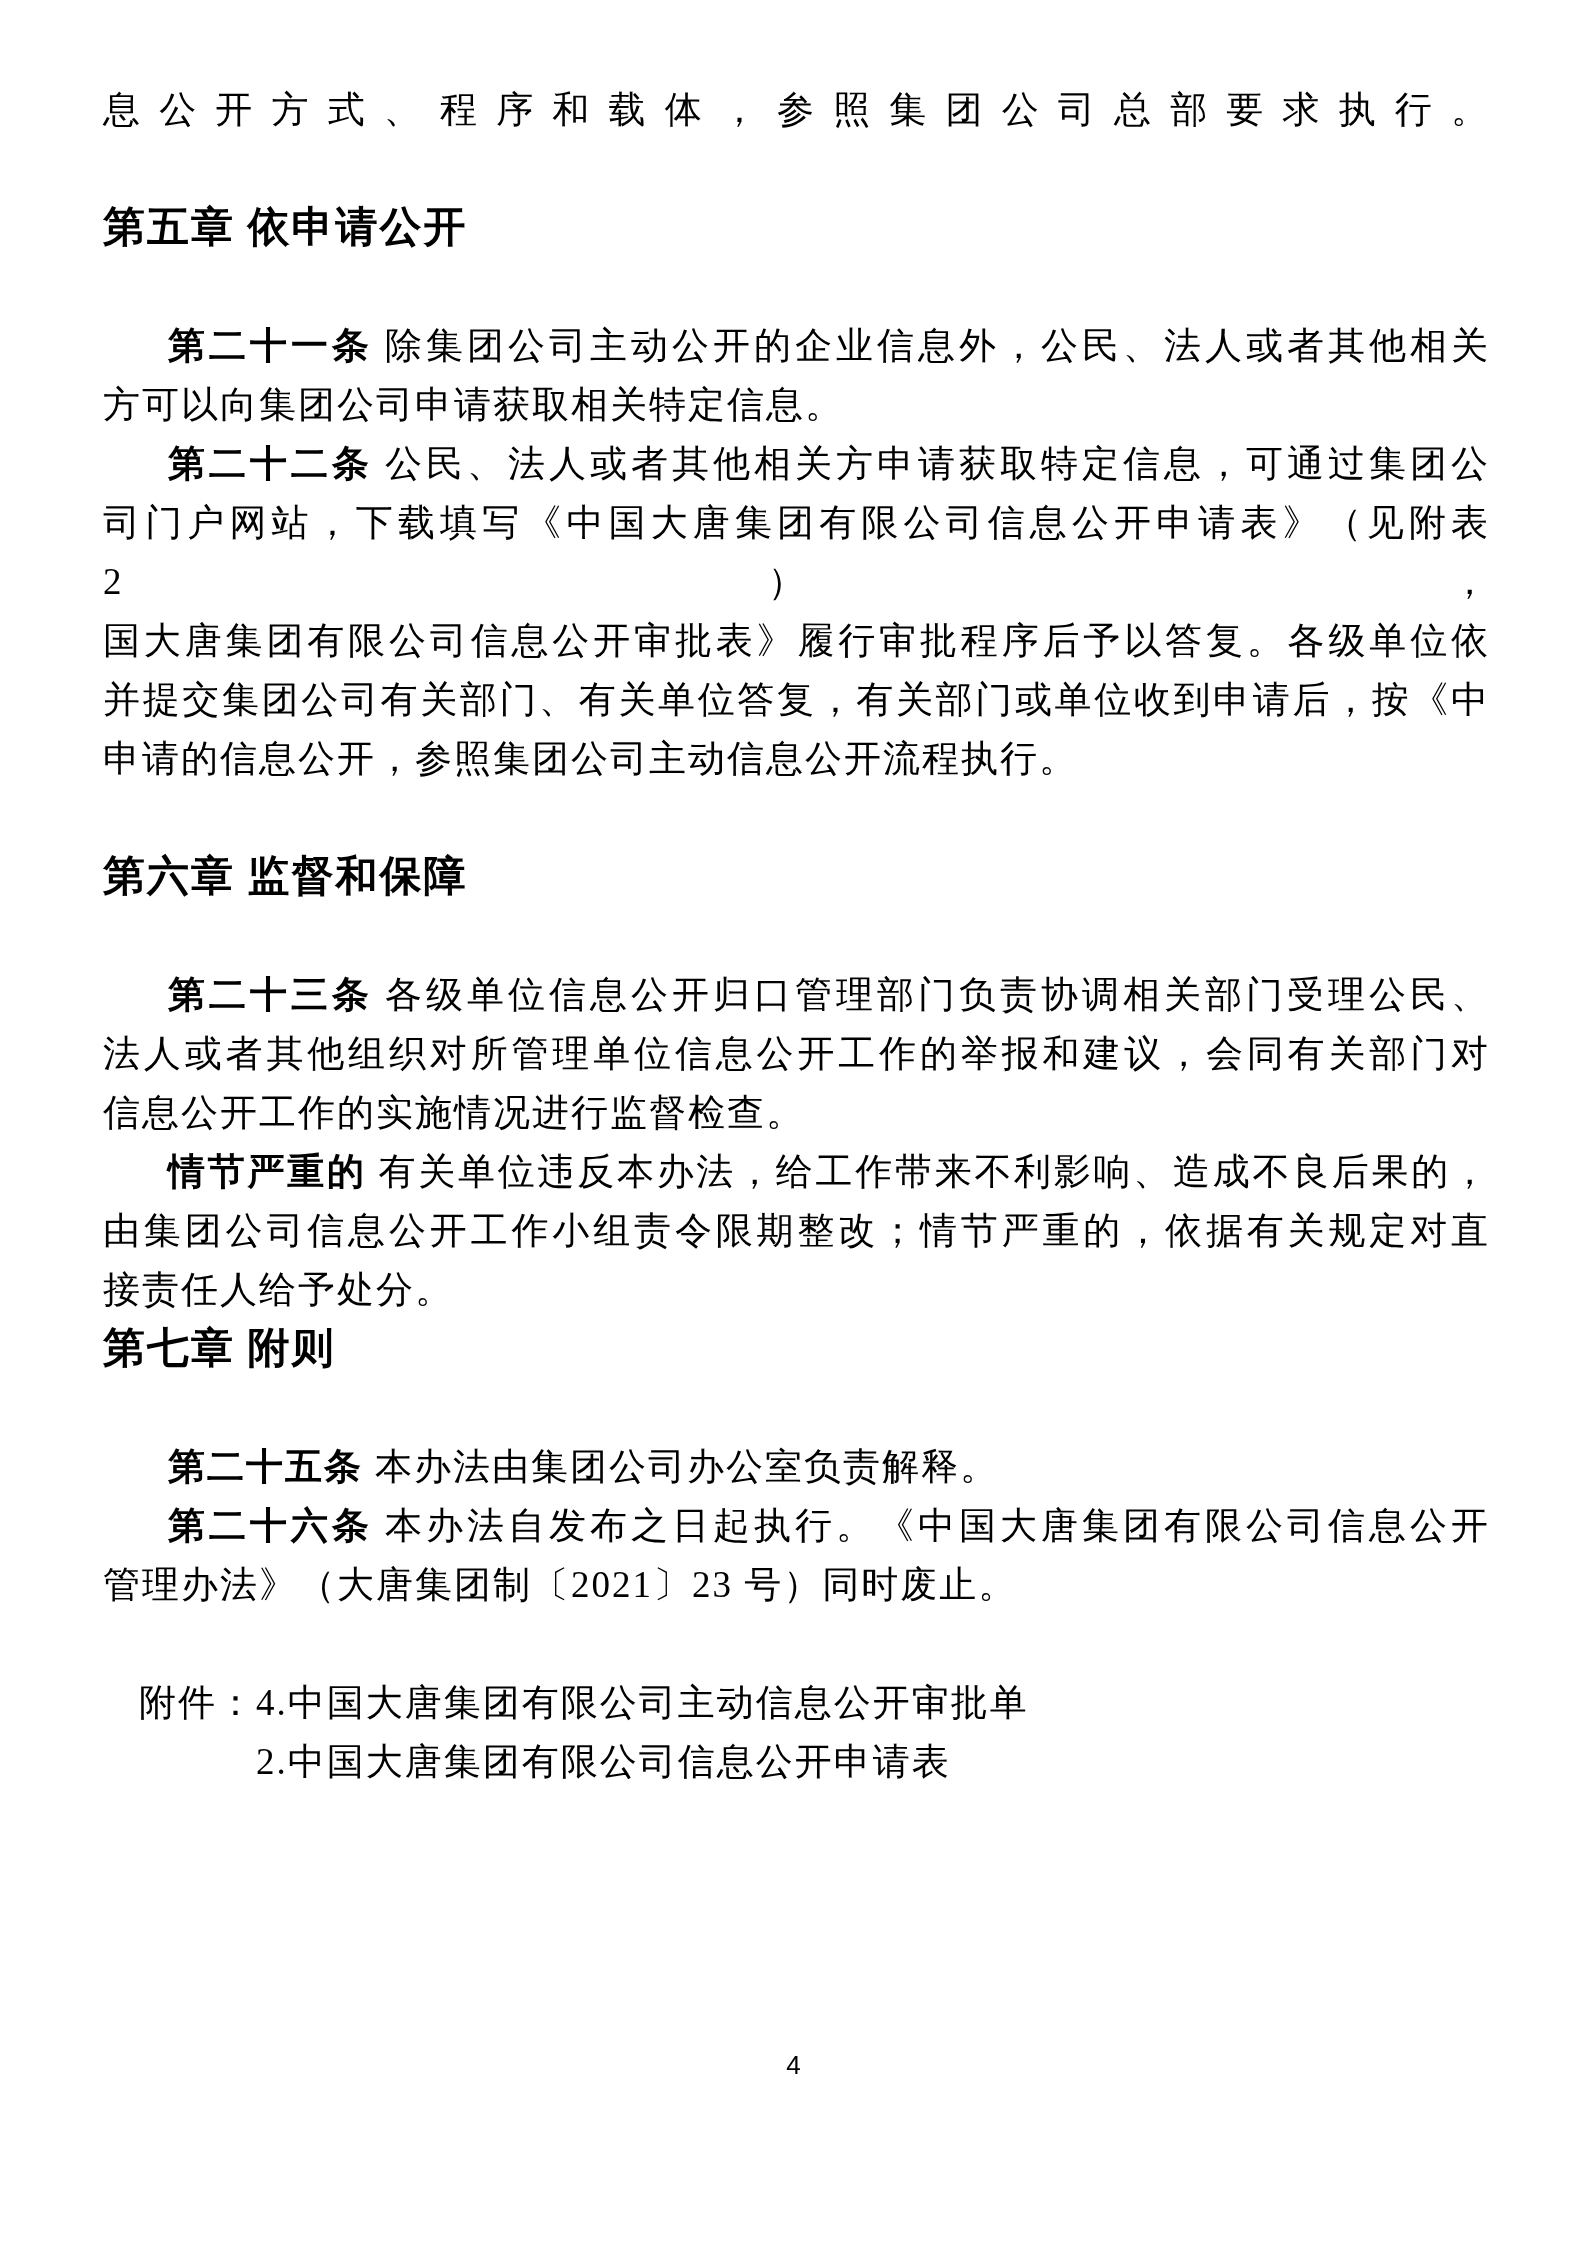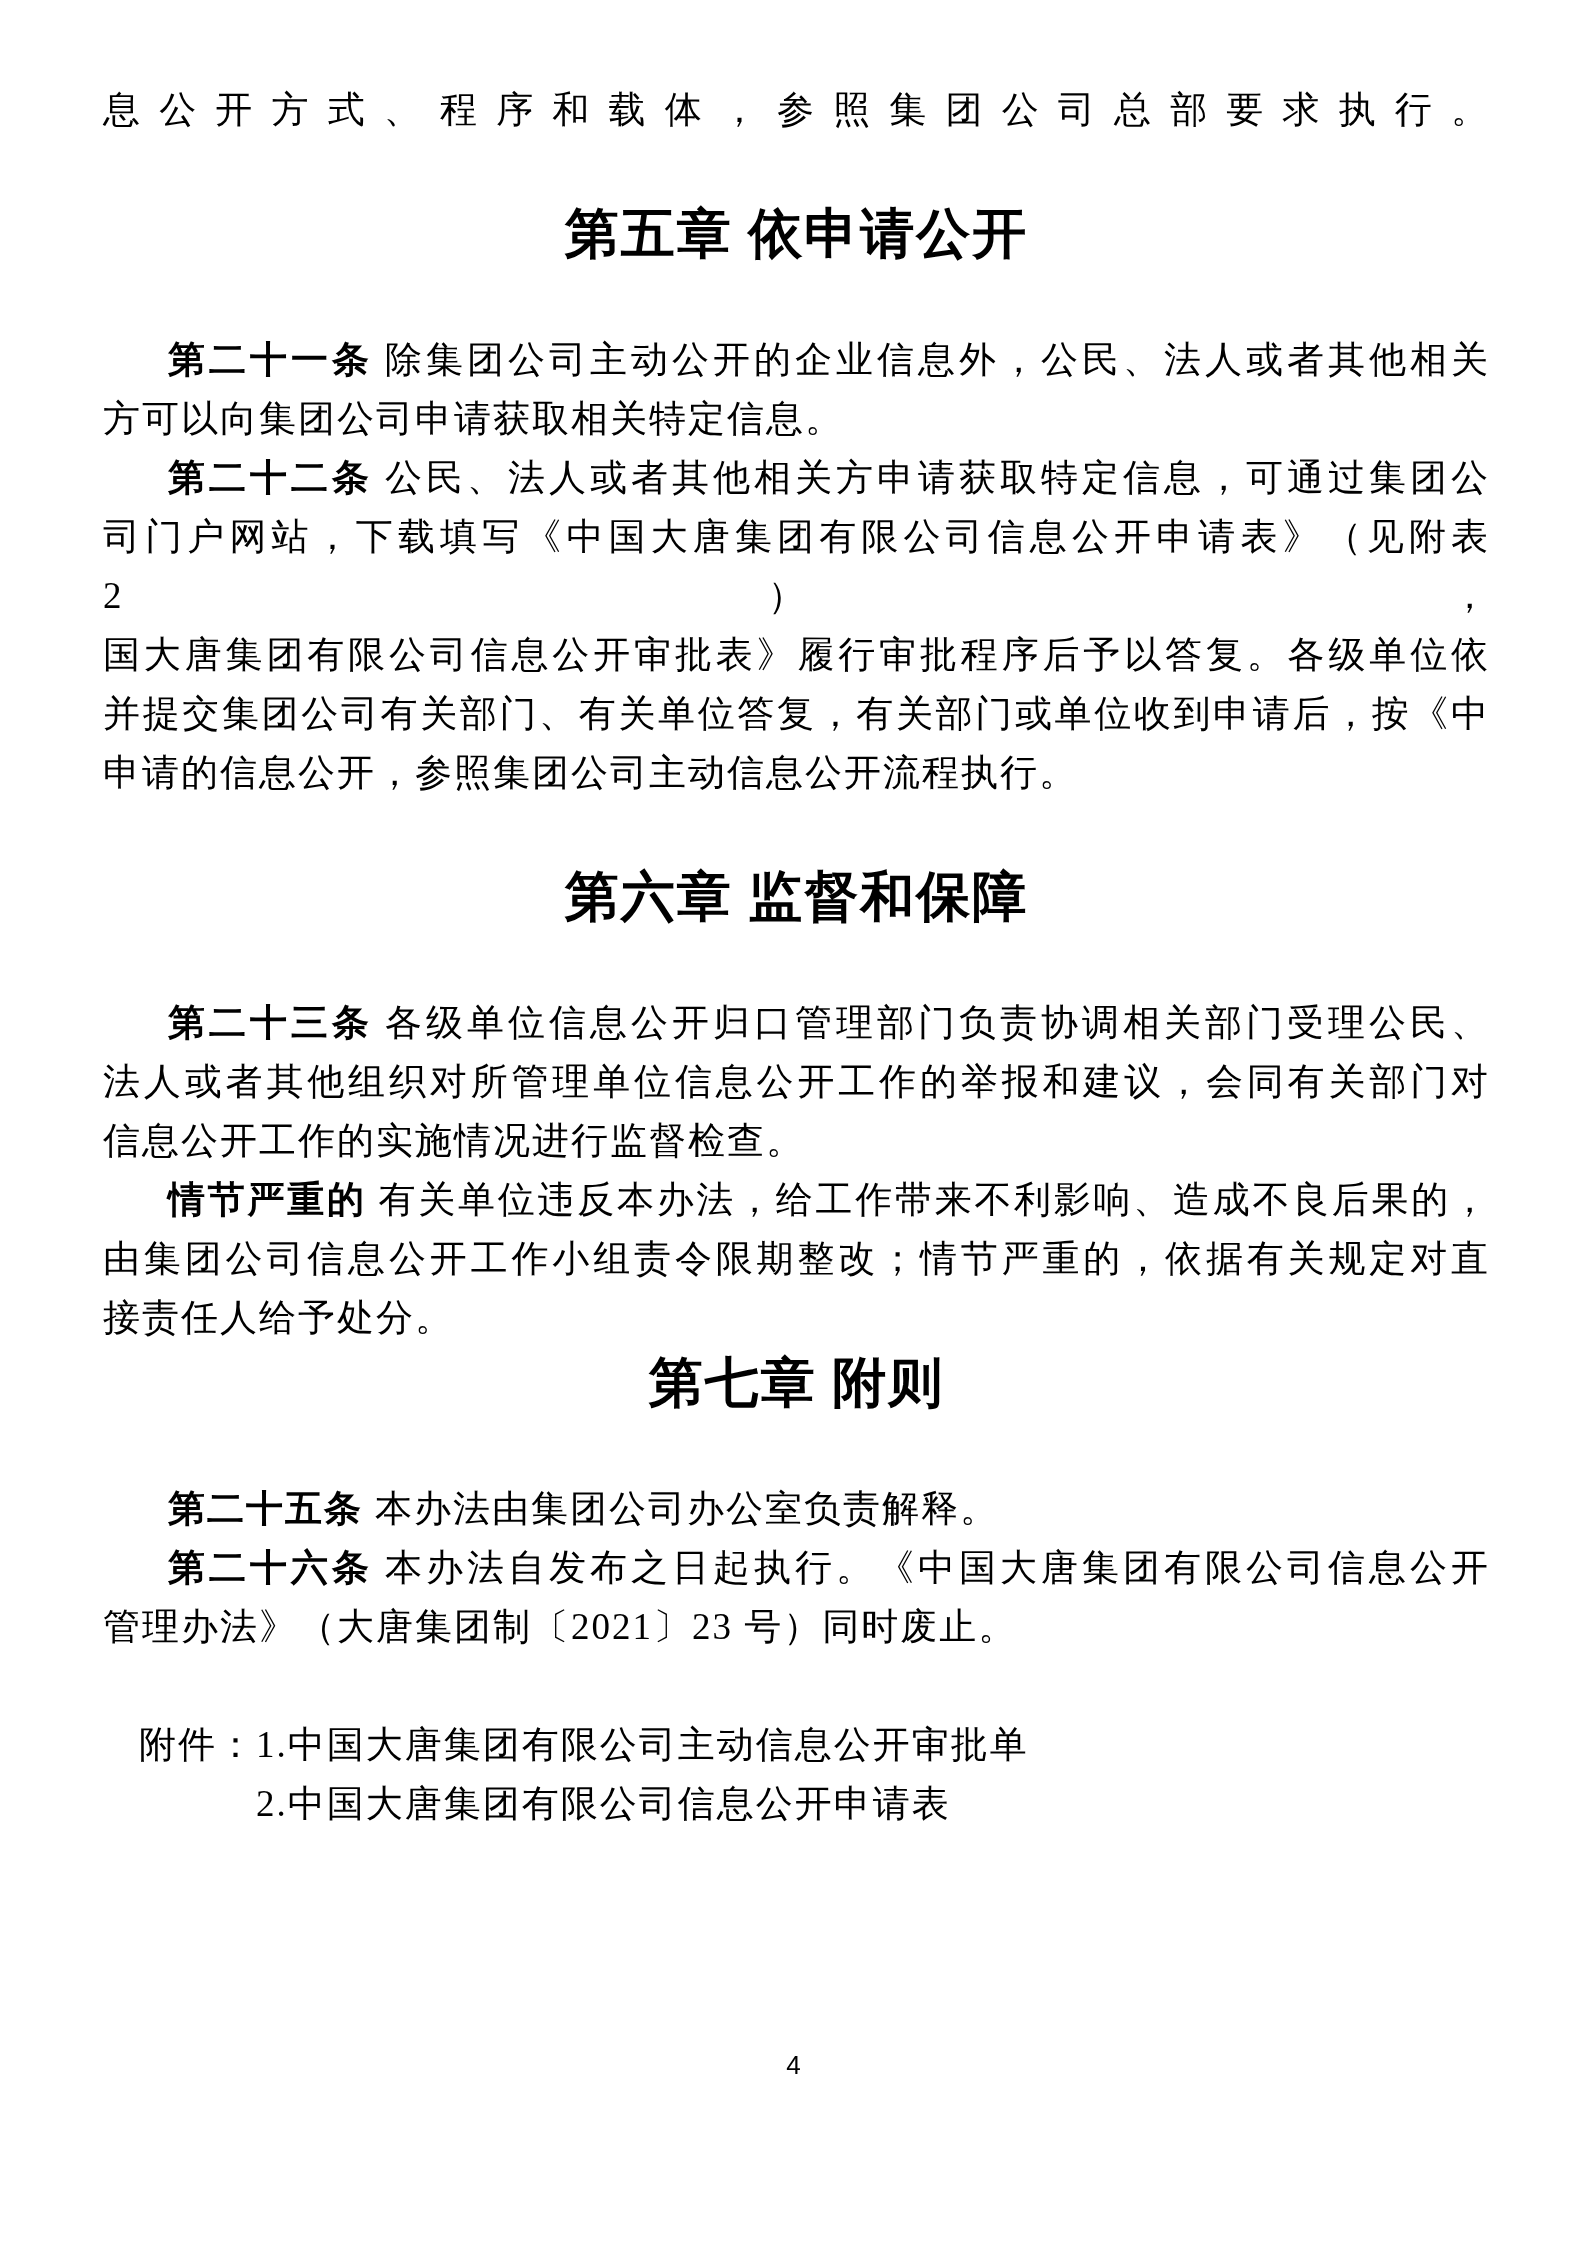--- a/index.html
+++ b/index.html
@@ -29,25 +29,24 @@
     text-justify: inter-character;
   }
   .indent { text-indent: 50px; }
   .art-num {
     font-weight: bold;
     margin-right: 12px;
     font-family: "Liberation Sans", "DejaVu Sans", sans-serif;
     margin-left: 15px;
   }
   .chapter {
-    margin: 7px;
-    font-size: 54px;
+    margin: 0;
+    font-size: 42px;
     line-height: 59px;
     font-weight: bold;
-    text-align: center;
     letter-spacing: 2px;
   }
   .gap { height: 59px; }
   .att { display: flex; margin-left: 36px; }
   .att-label { flex: none; }
   .pageno {
     position: absolute;
     top: 2048px;
     left: 0;
     width: 100%;
@@ -113,21 +112,21 @@
     <div>
       <p class="line just indent"><b class="art-num">第二十六条</b><span>本办法自发布之日起执行。《中国大唐集团有限公司信息公开</span></p>
       <p class="line">管理办法》（大唐集团制〔2021〕23 号）同时废止。</p>
     </div>
 
     <div class="gap"></div>
 
     <div class="att">
       <span class="att-label">附件：</span>
       <div>
-        <div class="line">1.中国大唐集团有限公司主动信息公开审批单</div>
+        <div class="line">4.中国大唐集团有限公司主动信息公开审批单</div>
         <div class="line">2.中国大唐集团有限公司信息公开申请表</div>
       </div>
     </div>
 
   </div>
 
   <div class="pageno">4</div>
 </div>
 
 </body></html>

